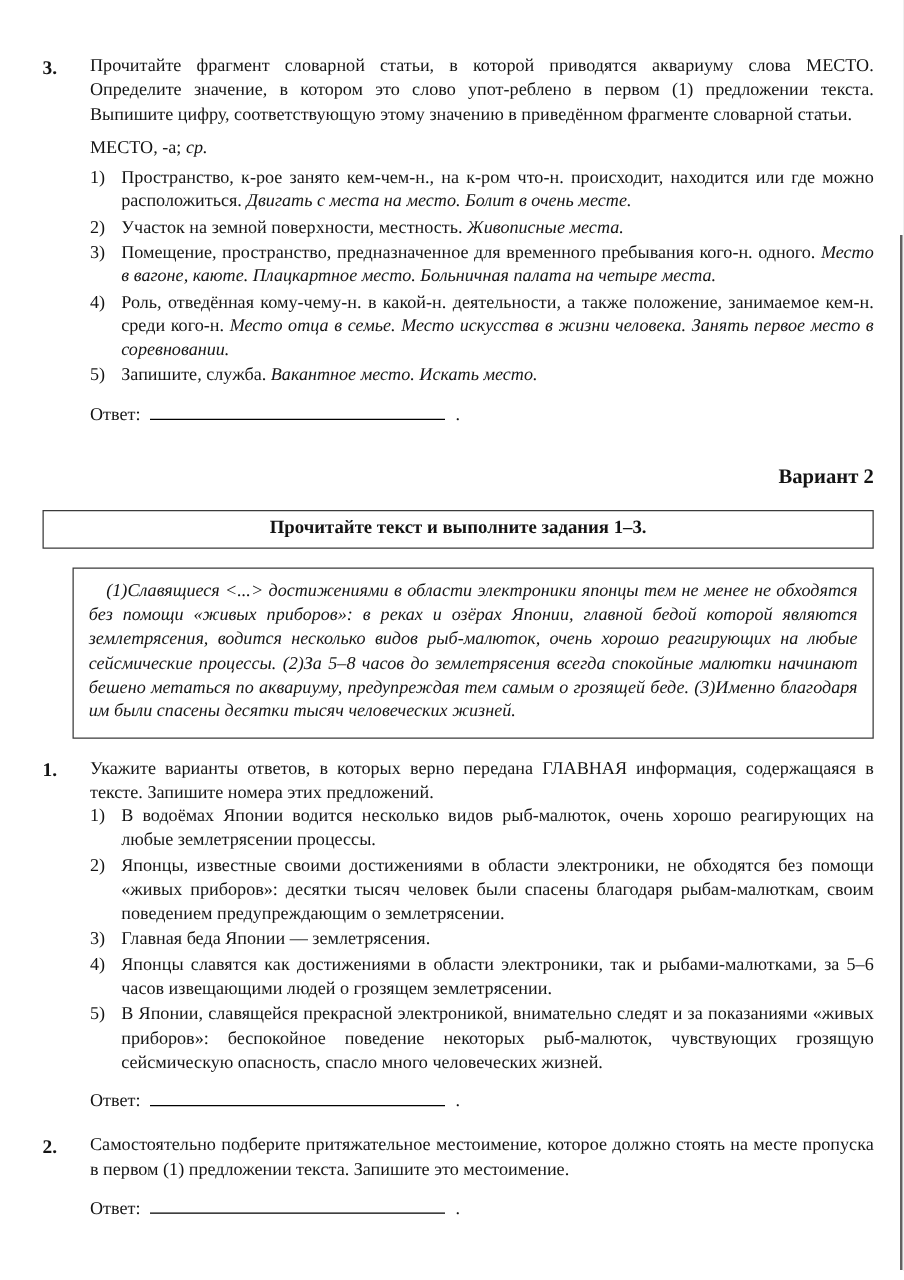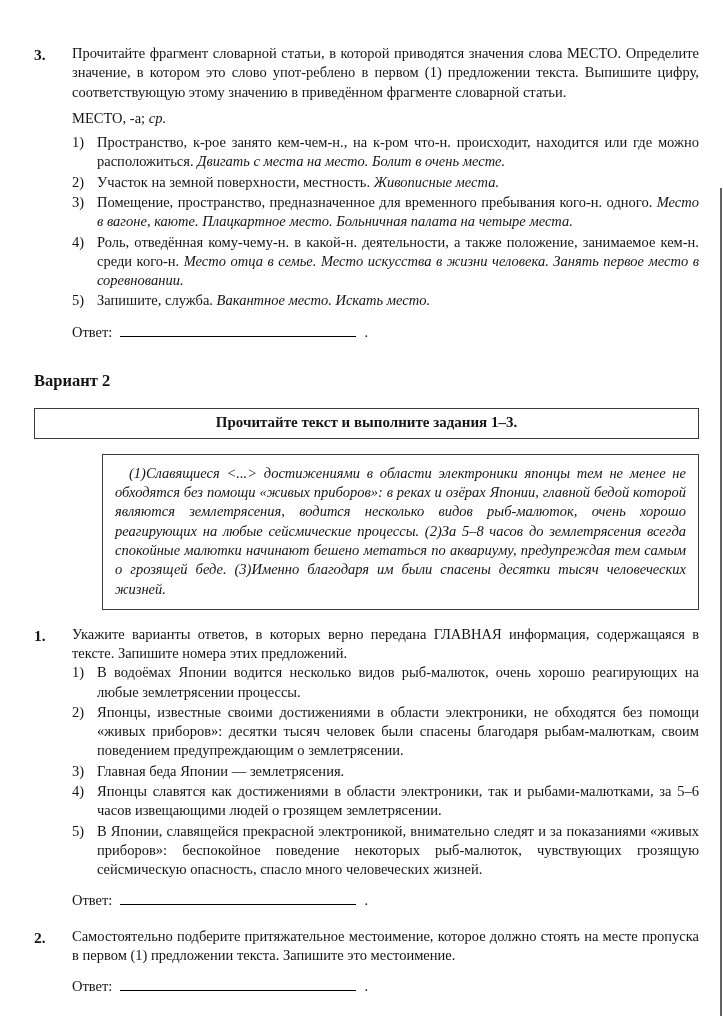--- a/index.html
+++ b/index.html
@@ -16,35 +16,35 @@
   .prompt { text-align:justify; }
   b { font-weight:normal; }
   i { font-style:italic; }
   .headword { margin:7px 0 5px 0; }
   .li { display:flex; margin:0 0 1px 0; }
   .li-num { flex:0 0 25px; }
   .li-text { flex:1; text-align:justify; }
   .answer-line { margin:12px 0 0 0; }
   .blank { display:inline-block; width:236px; border-bottom:1.4px solid #000; height:13px; margin-left:8px; vertical-align:baseline; }
   .answer-period { margin-left:8px; }
-  .variant-heading { text-align:left; font-weight:bold; font-size:16.5px; margin:28px 0 16px 0; }
+  .variant-heading { text-align:right; font-weight:bold; font-size:16.5px; margin:28px 0 16px 0; }
   .instruction-box { border:1.4px solid #3a3a3a; padding:4px 8px 5px 8px; text-align:center; font-weight:bold; font-size:15px; margin-bottom:15px; }
-  .passage-box { border:1.4px solid #3a3a3a; margin-left:68px; padding:9px 12px 10px 12px; font-style:italic; text-align:justify; margin-bottom:15px; }
+  .passage-box { border:1.4px solid #3a3a3a; margin-left:24px; padding:9px 12px 10px 12px; font-style:italic; text-align:justify; margin-bottom:15px; }
   .passage-box p { text-indent:14px; }
   .mt16 { margin-top:16px; }
 </style>
 </head>
 <body>
 
 <div class="page">
 
   <section class="task">
     <div class="task-num">3.</div>
     <div class="task-body">
-      <p class="prompt"><span>Прочитайте фрагмент словарной статьи, в которой приводятся значения слова </span><b>МЕСТО</b><span>. Определите значение, в котором это слово упот-реблено в первом (1) предложении текста. Выпишите цифру, соответствующую этому значению в приведённом фрагменте словарной статьи.</span></p>
+      <p class="prompt"><span>Прочитайте фрагмент словарной статьи, в которой приводятся аквариуму слова </span><b>МЕСТО</b><span>. Определите значение, в котором это слово упот-реблено в первом (1) предложении текста. Выпишите цифру, соответствующую этому значению в приведённом фрагменте словарной статьи.</span></p>
 
       <p class="headword"><b>МЕСТО,</b><span> -а; </span><i>ср.</i></p>
 
       <div class="li">
         <span class="li-num">1)</span>
         <span class="li-text"><span>Пространство, к-рое занято кем-чем-н., на к-ром что-н. происходит, находится или где можно расположиться. </span><i>Двигать с места на место. Болит в очень месте.</i></span>
       </div>
       <div class="li">
         <span class="li-num">2)</span>
         <span class="li-text"><span>Участок на земной поверхности, местность. </span><i>Живописные места.</i></span>

